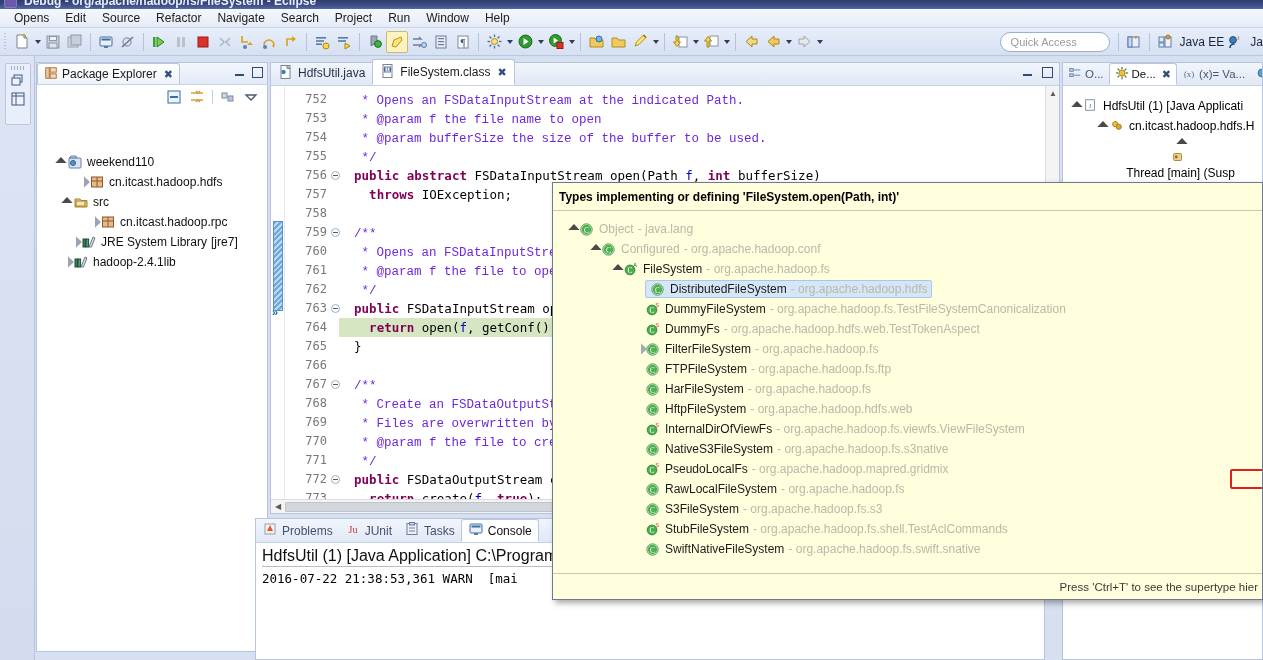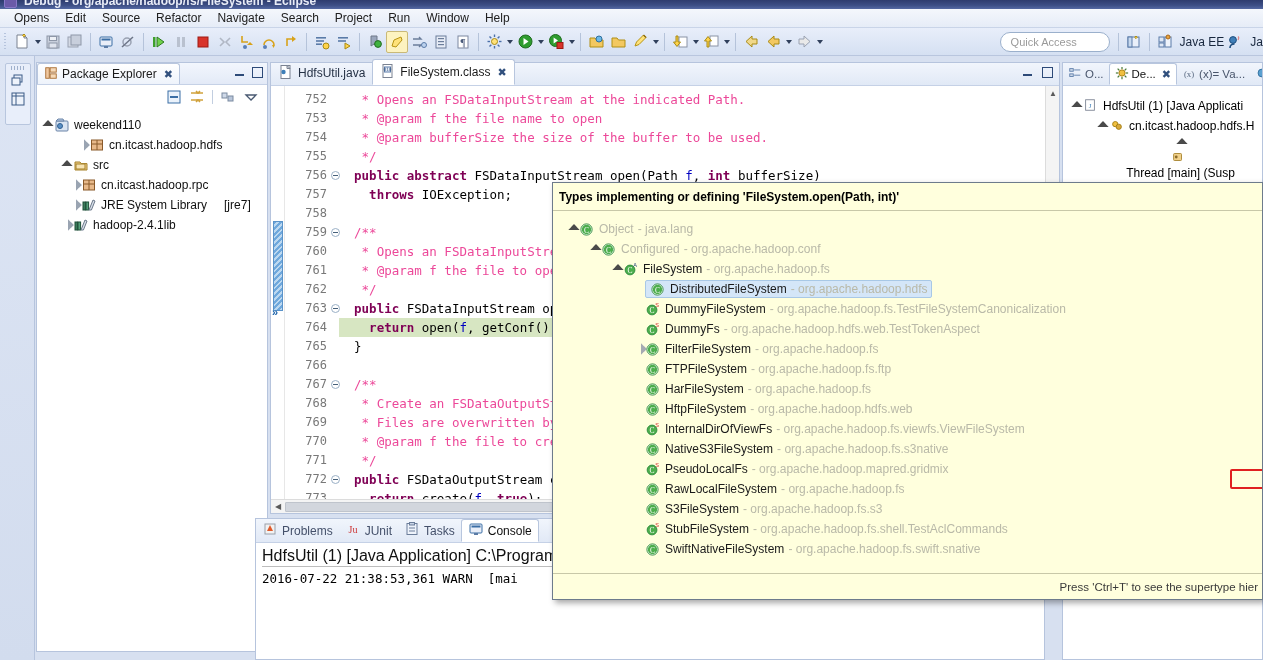--- a/index.html
+++ b/index.html
@@ -172,21 +172,21 @@
   }
   .fold:after { content:''; position:absolute; left:1px; top:3px; width:5px;height:1px;background:#46607a;}
   .code-text {
     position:absolute; left:68px; top:0; right:14px; bottom:14px; overflow:hidden;
     font-family:"DejaVu Sans Mono", monospace; font-size:12.5px; padding-top:4px;
     white-space:pre; color:#000000;
   }
   .cl { height:19px; line-height:19px; }
   .cl.hl { background:#d7e6c2; }
   .kw { color:#7f0055; font-weight:bold; }
-  .cm { color:#ec4899; }
+  .cm { color:#6d28d9;font-family:Liberation Mono, monospace; }
   .fld { color:#0000c0; }
   .ed-vscroll {
     position:absolute; right:0; top:0; width:14px; bottom:14px; background:#f4f4f4;
     border-left:1px solid #dcdcdc;
   }
   .vs-up, .vs-dn { width:14px;height:14px; display:flex;align-items:center;justify-content:center;
     font-size:8px;color:#5a5a5a; }
   .ed-hscroll {
     position:absolute; left:0; right:0; bottom:0; height:14px; background:#f4f4f4;
     border-top:1px solid #dcdcdc; display:flex; align-items:center;
@@ -603,21 +603,21 @@
           <rect x="8" y="7" width="5" height="5" fill="#b9c6da" stroke="#7a8aa0"></rect>
         </svg>
       </div>
       <div class="pkg-tb-ic">
         <svg width="16" height="16" viewBox="0 0 16 16">
           <path d="M3 6l5 5 5-5z" fill="none" stroke="#4a5a72" stroke-width="1.3"></path>
         </svg>
       </div>
     </div>
     <div class="tree" id="pkg-tree">
-        <div class="tree-row" style="padding-left: 3px;">
+        <div class="tree-row" style="padding-left: 16px; margin-top: 37px;">
           <span class="twisty open"></span>
           <span class="ticon"><svg width="16" height="16" viewBox="0 0 16 16">
               <rect x="2" y="4" width="12" height="10" rx="1" fill="#d9e4f2" stroke="#6b84a8"></rect>
               <path d="M2 4l2-2h5l1 2z" fill="#b9cce4" stroke="#6b84a8"></path>
               <circle cx="6" cy="9" r="2.5" fill="#5a8fc4" stroke="#2f5f92"></circle>
             </svg></span>
           <span class="tlabel">weekend110</span>
         </div>
         <div class="tree-row" style="padding-left: 38px;">
           <span class="twisty closed"></span>
@@ -629,38 +629,38 @@
           <span class="tlabel">cn.itcast.hadoop.hdfs</span>
         </div>
         <div class="tree-row" style="padding-left: 22px;">
           <span class="twisty open"></span>
           <span class="ticon"><svg width="16" height="16" viewBox="0 0 16 16">
               <path d="M2 5h5l1.2 1.6H14V13H2z" fill="#f0d08a" stroke="#a5812a"></path>
               <rect x="3" y="7" width="9" height="5" fill="#f7e4b4" stroke="#a5812a"></rect>
             </svg></span>
           <span class="tlabel">src</span>
         </div>
-        <div class="tree-row" style="padding-left: 30px;">
+        <div class="tree-row" style="padding-left: 49px;">
           <span class="twisty closed"></span>
           <span class="ticon"><svg width="16" height="16" viewBox="0 0 16 16">
               <rect x="2.5" y="3" width="11" height="10" fill="#e8b98a" stroke="#8a5a2a"></rect>
               <line x1="2.5" y1="7" x2="13.5" y2="7" stroke="#8a5a2a"></line>
               <line x1="8" y1="3" x2="8" y2="13" stroke="#8a5a2a"></line>
             </svg></span>
           <span class="tlabel">cn.itcast.hadoop.rpc</span>
         </div>
         <div class="tree-row" style="padding-left: 30px;">
           <span class="twisty closed"></span>
           <span class="ticon"><svg width="16" height="16" viewBox="0 0 16 16">
               <rect x="2" y="5" width="2.6" height="8" fill="#3a7a5a" stroke="#1f4f38"></rect>
               <rect x="5" y="5" width="2.6" height="8" fill="#55a07a" stroke="#1f4f38"></rect>
               <path d="M8 13l4-10 2 1-3.6 9z" fill="#d9e0ea" stroke="#6b7889"></path>
             </svg></span>
           <span class="tlabel">JRE System Library</span>
-          <span class="dim" style="margin-left: 17px;">[jre7]</span>
+          <span class="dim" style="margin-left: 4px;">[jre7]</span>
         </div>
         <div class="tree-row" style="padding-left: 22px;">
           <span class="twisty closed"></span>
           <span class="ticon"><svg width="16" height="16" viewBox="0 0 16 16">
               <rect x="2" y="5" width="2.6" height="8" fill="#3a7a5a" stroke="#1f4f38"></rect>
               <rect x="5" y="5" width="2.6" height="8" fill="#55a07a" stroke="#1f4f38"></rect>
               <path d="M8 13l4-10 2 1-3.6 9z" fill="#d9e0ea" stroke="#6b7889"></path>
             </svg></span>
           <span class="tlabel">hadoop-2.4.1lib</span>
         </div>

